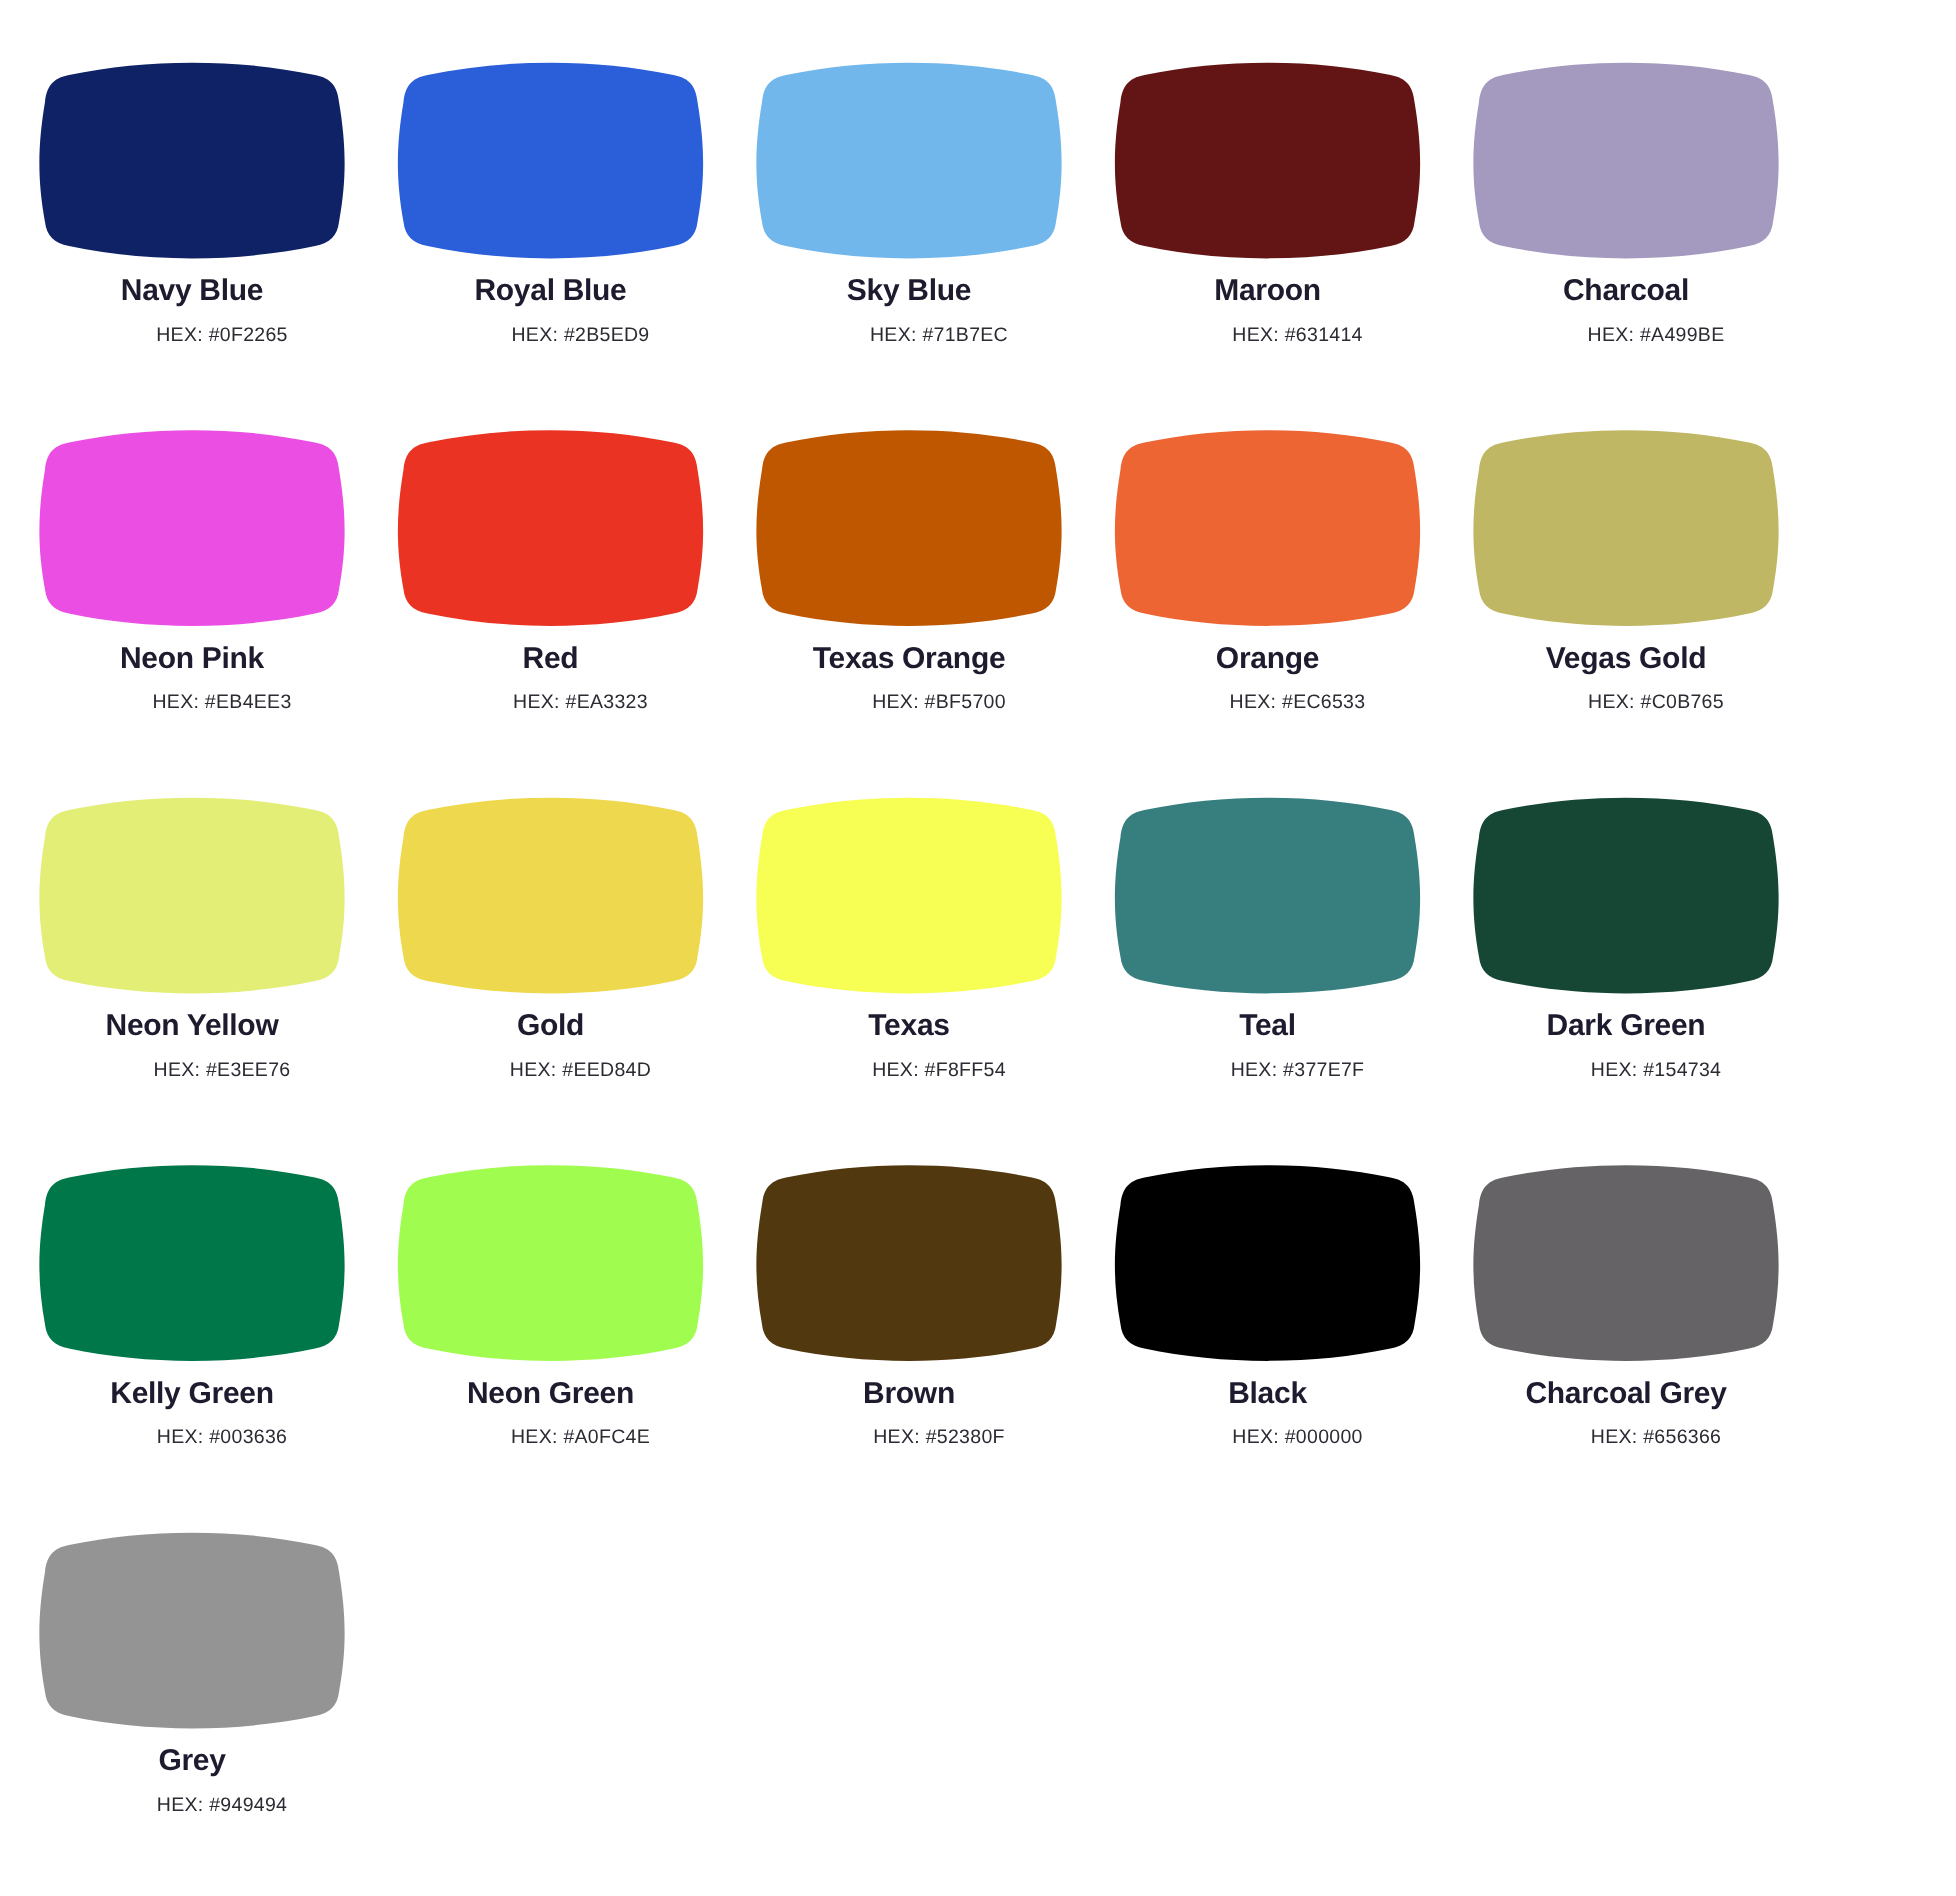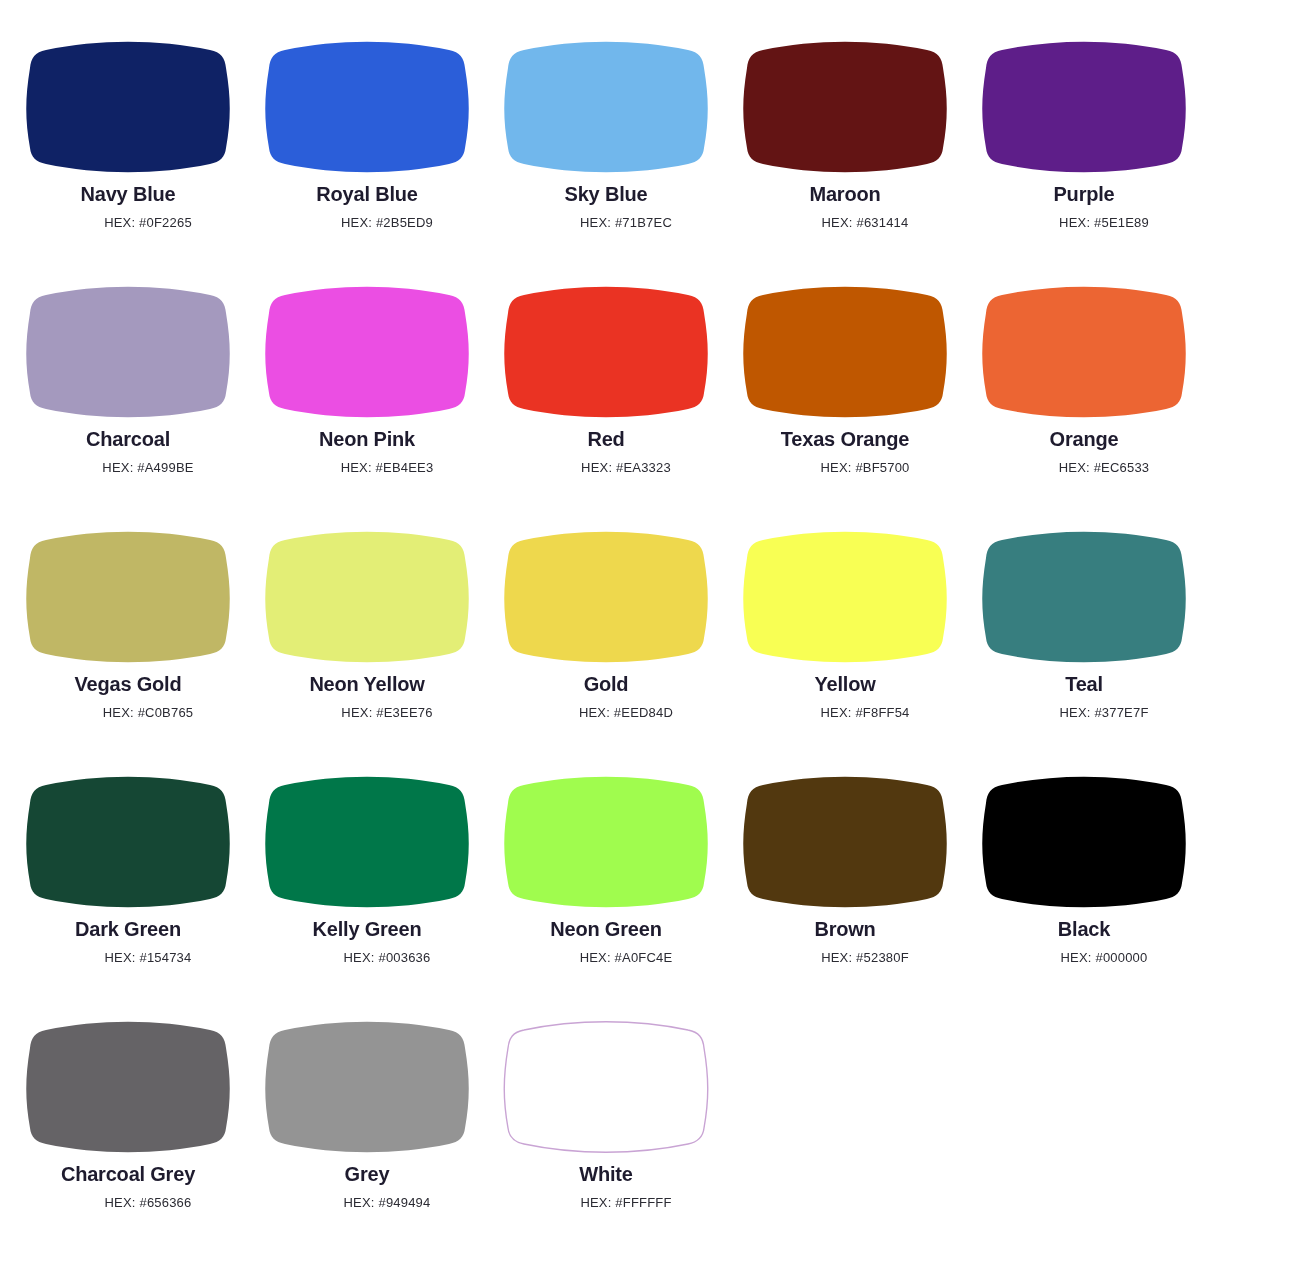--- a/index.html
+++ b/index.html
@@ -106,29 +106,20 @@
         <svg viewBox="0 0 212 136" xmlns="http://www.w3.org/2000/svg" aria-hidden="true">
           <path d="M 24,14 C 76,3 136,3 188,14 C 199,16 203,22 204,32 C 209,62 209,84 204,112 C 203,121 198,126 188,128 C 136,139 76,139 24,128 C 14,126 9,121 8,112 C 3,84 3,62 8,32 C 9,22 13,16 24,14 Z" fill="#631414"></path>
         </svg>
       </div>
       <div class="swatch-name">Maroon</div>
       <div class="swatch-hex">HEX: #631414</div>
     </div>
     <div class="swatch-cell">
       <div class="swatch-shape-wrap">
         <svg viewBox="0 0 212 136" xmlns="http://www.w3.org/2000/svg" aria-hidden="true">
-          <path d="M 24,14 C 76,3 136,3 188,14 C 199,16 203,22 204,32 C 209,62 209,84 204,112 C 203,121 198,126 188,128 C 136,139 76,139 24,128 C 14,126 9,121 8,112 C 3,84 3,62 8,32 C 9,22 13,16 24,14 Z" fill="#5E1E89"></path>
-        </svg>
-      </div>
-      <div class="swatch-name">Purple</div>
-      <div class="swatch-hex">HEX: #5E1E89</div>
-    </div>
-    <div class="swatch-cell">
-      <div class="swatch-shape-wrap">
-        <svg viewBox="0 0 212 136" xmlns="http://www.w3.org/2000/svg" aria-hidden="true">
           <path d="M 24,14 C 76,3 136,3 188,14 C 199,16 203,22 204,32 C 209,62 209,84 204,112 C 203,121 198,126 188,128 C 136,139 76,139 24,128 C 14,126 9,121 8,112 C 3,84 3,62 8,32 C 9,22 13,16 24,14 Z" fill="#A499BE"></path>
         </svg>
       </div>
       <div class="swatch-name">Charcoal</div>
       <div class="swatch-hex">HEX: #A499BE</div>
     </div>
     <div class="swatch-cell">
       <div class="swatch-shape-wrap">
         <svg viewBox="0 0 212 136" xmlns="http://www.w3.org/2000/svg" aria-hidden="true">
           <path d="M 24,14 C 76,3 136,3 188,14 C 199,16 203,22 204,32 C 209,62 209,84 204,112 C 203,121 198,126 188,128 C 136,139 76,139 24,128 C 14,126 9,121 8,112 C 3,84 3,62 8,32 C 9,22 13,16 24,14 Z" fill="#EB4EE3"></path>
@@ -190,21 +181,21 @@
       </div>
       <div class="swatch-name">Gold</div>
       <div class="swatch-hex">HEX: #EED84D</div>
     </div>
     <div class="swatch-cell">
       <div class="swatch-shape-wrap">
         <svg viewBox="0 0 212 136" xmlns="http://www.w3.org/2000/svg" aria-hidden="true">
           <path d="M 24,14 C 76,3 136,3 188,14 C 199,16 203,22 204,32 C 209,62 209,84 204,112 C 203,121 198,126 188,128 C 136,139 76,139 24,128 C 14,126 9,121 8,112 C 3,84 3,62 8,32 C 9,22 13,16 24,14 Z" fill="#F8FF54"></path>
         </svg>
       </div>
-      <div class="swatch-name">Yellow</div>
+      <div class="swatch-name">Texas</div>
       <div class="swatch-hex">HEX: #F8FF54</div>
     </div>
     <div class="swatch-cell">
       <div class="swatch-shape-wrap">
         <svg viewBox="0 0 212 136" xmlns="http://www.w3.org/2000/svg" aria-hidden="true">
           <path d="M 24,14 C 76,3 136,3 188,14 C 199,16 203,22 204,32 C 209,62 209,84 204,112 C 203,121 198,126 188,128 C 136,139 76,139 24,128 C 14,126 9,121 8,112 C 3,84 3,62 8,32 C 9,22 13,16 24,14 Z" fill="#377E7F"></path>
         </svg>
       </div>
       <div class="swatch-name">Teal</div>
       <div class="swatch-hex">HEX: #377E7F</div>
@@ -265,22 +256,13 @@
     </div>
     <div class="swatch-cell">
       <div class="swatch-shape-wrap">
         <svg viewBox="0 0 212 136" xmlns="http://www.w3.org/2000/svg" aria-hidden="true">
           <path d="M 24,14 C 76,3 136,3 188,14 C 199,16 203,22 204,32 C 209,62 209,84 204,112 C 203,121 198,126 188,128 C 136,139 76,139 24,128 C 14,126 9,121 8,112 C 3,84 3,62 8,32 C 9,22 13,16 24,14 Z" fill="#949494"></path>
         </svg>
       </div>
       <div class="swatch-name">Grey</div>
       <div class="swatch-hex">HEX: #949494</div>
     </div>
-    <div class="swatch-cell">
-      <div class="swatch-shape-wrap">
-        <svg viewBox="0 0 212 136" xmlns="http://www.w3.org/2000/svg" aria-hidden="true">
-          <path d="M 24,14 C 76,3 136,3 188,14 C 199,16 203,22 204,32 C 209,62 209,84 204,112 C 203,121 198,126 188,128 C 136,139 76,139 24,128 C 14,126 9,121 8,112 C 3,84 3,62 8,32 C 9,22 13,16 24,14 Z" fill="#FFFFFF" stroke="#C9A4D4" stroke-width="1.4"></path>
-        </svg>
-      </div>
-      <div class="swatch-name">White</div>
-      <div class="swatch-hex">HEX: #FFFFFF</div>
-    </div>
   </main>
 
 </body></html>

